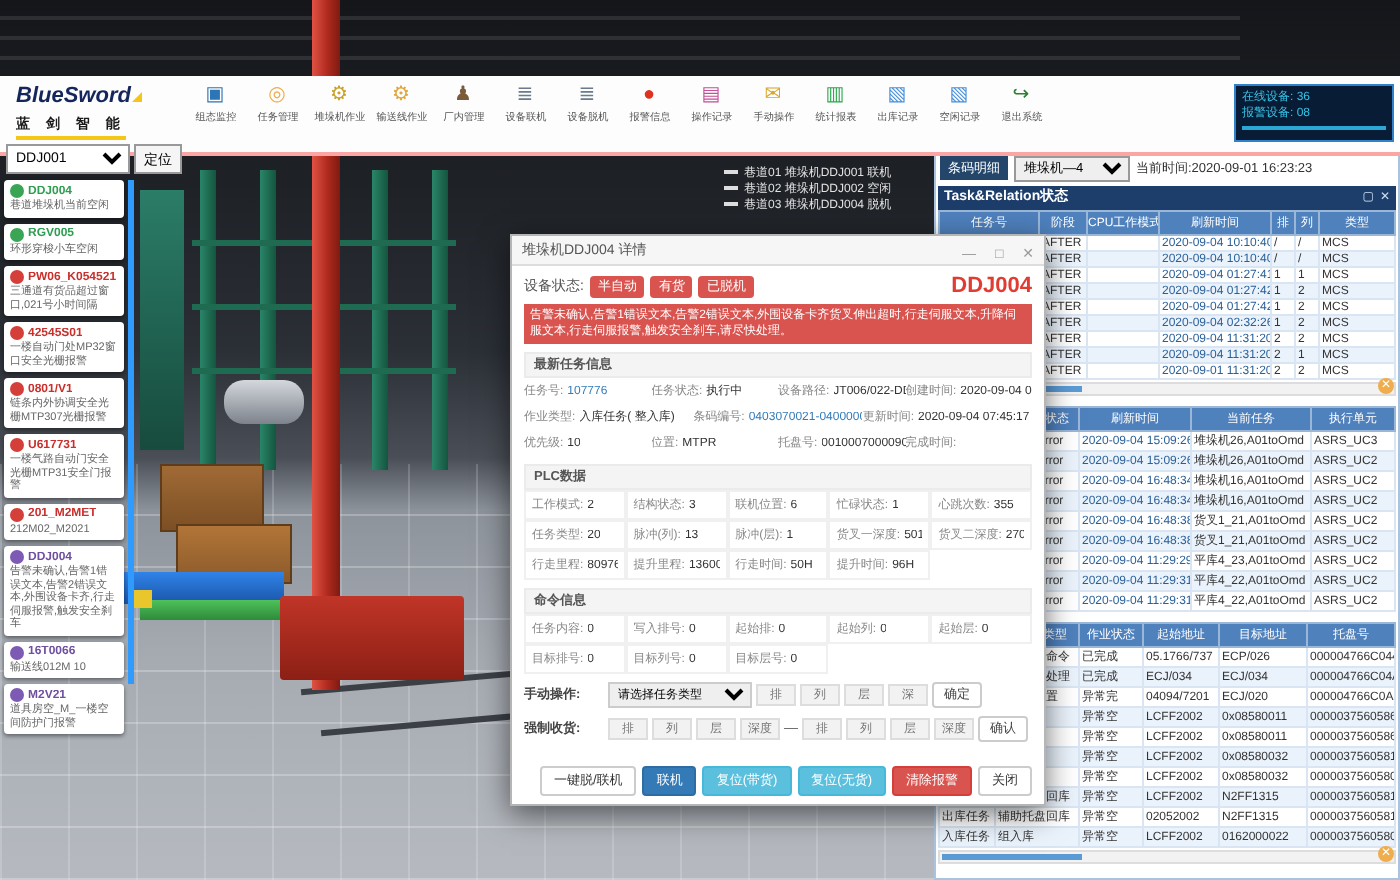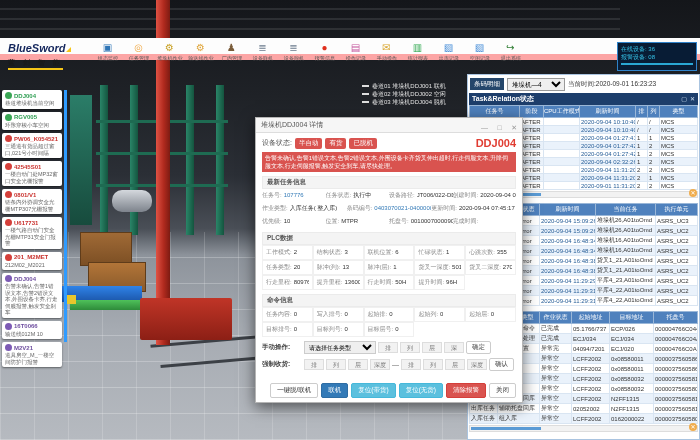--- a/index.html
+++ b/index.html
@@ -31,22 +31,22 @@
   .shuttle-green{position:absolute;left:70px;top:300px;width:96px;height:10px;background:linear-gradient(180deg,#4fc15a,#2e8b3a);}
   .shuttle-yellow{position:absolute;left:64px;top:295px;width:12px;height:9px;background:#e8c62c;}
   .far-slat{position:absolute;background:#2c3038;width:6px;height:80px;top:78px;}
 
   .legend{position:absolute;left:362px;top:82px;z-index:2;}
   .lg-ln{display:flex;align-items:center;gap:3px;height:8px;}
   .lg-b{width:7px;height:2px;background:#ddd;flex:0 0 auto;}
   .lg-t{font-size:6px;color:#e2e2e2;white-space:nowrap;}
 
   
-  .topbar{position:absolute;left:0;top:38px;width:700px;height:22px;background:#fdfdfd;
-    border-bottom:6px solid #fca5a5;z-index:5;text-decoration:underline;}
+  .topbar{position:absolute;left:0;top:38px;width:700px;height:40px;background:#fdfdfd;
+    border-bottom:2px solid #fca5a5;z-index:5;text-decoration:underline;}
   .logo{position:absolute;left:8px;top:3px;line-height:11px;}
   .logo .brand{font-size:11px;font-weight:bold;font-style:italic;color:#14265c;letter-spacing:0;}
   .logo .wedge{display:inline-block;width:0;height:0;border-left:5px solid transparent;border-bottom:5px solid #f5c518;margin-left:1px;}
   .logo .cn{font-size:7px;font-weight:bold;letter-spacing:3px;color:#1a1a1a;border-bottom:2px solid #f5c518;display:inline-block;}
   .tb-items{position:absolute;left:92px;top:4px;display:flex;}
   .tb-item{width:31px;display:flex;flex-direction:column;align-items:center;gap:1px;cursor:pointer;}
   .tb-item .ic{font-size:10px;line-height:11px;}
   .tb-item .lb{font-size:6px;color:#555;white-space:nowrap;transform:scale(.85);transform-origin:center;}
 
   .dev-row{position:absolute;left:3px;top:72px;z-index:6;display:flex;gap:2px;}
@@ -310,20 +310,26 @@
           <span class="ic" style="color: rgb(74, 144, 217);">▧</span>
           <span class="lb">空闲记录</span>
         </div>
         <div class="tb-item">
           <span class="ic" style="color: rgb(46, 125, 50);">↪</span>
           <span class="lb">退出系统</span>
         </div>
     </div>
   </div>
 
+  <div class="dev-row">
+    <select>
+      <option>DDJ001</option>
+    </select>
+    <button>定位</button>
+  </div>
 
   <div class="mini">
     <div class="ln">在线设备: 36</div>
       <div class="ln">报警设备: 08</div>
   </div>
 
   <div class="rp">
     <div class="rp-ctl">
       <button class="btn-dark">条码明细</button>
       <select class="rp-sel">

